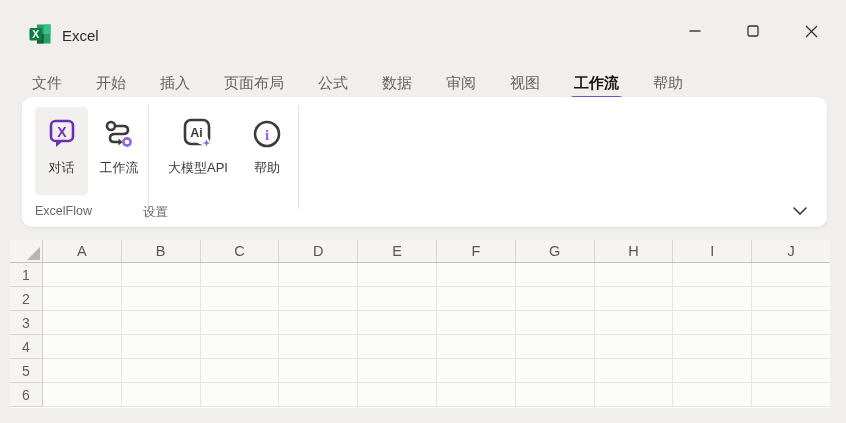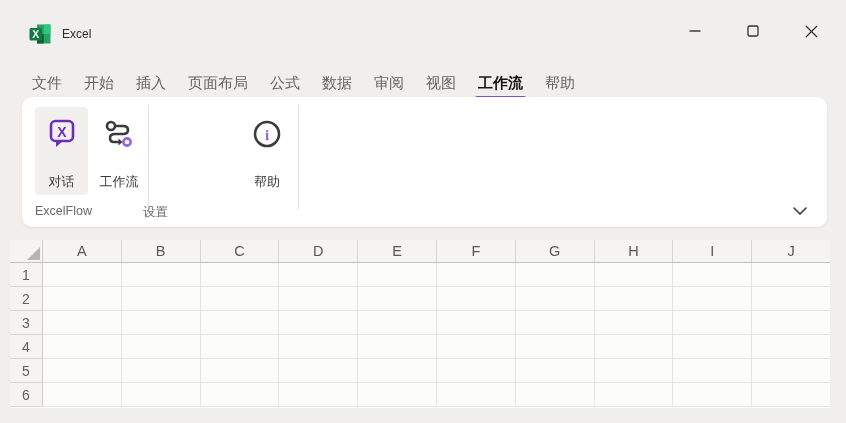--- a/index.html
+++ b/index.html
@@ -5,35 +5,35 @@
   html,body{margin:0;padding:0;}
   body{
     width:846px;height:423px;position:relative;overflow:hidden;
     background:#f0efed;
     font-family:"Liberation Sans", sans-serif;
     -webkit-font-smoothing:antialiased;
   }
   
   .titlebar{position:absolute;left:0;top:0;width:846px;height:70px;}
   .app-icon{position:absolute;left:29px;top:24px;width:22px;height:20px;}
-  .app-title{position:absolute;left:62px;top:27px;font-size:12px;color:#2b2b2b;}
+  .app-title{position:absolute;left:62px;top:27px;font-size:15px;color:#2b2b2b;}
   .win-controls{position:absolute;right:6px;top:0;height:62px;display:flex;align-items:center;}
   .win-btn{width:58px;height:50px;display:flex;align-items:center;justify-content:center;cursor:default;}
   
-  .tabs{position:absolute;left:32px;top:70px;height:27px;display:flex;gap:22px;align-items:center;font-size:15px;color:#646464;text-align:center;}
+  .tabs{position:absolute;left:32px;top:70px;height:27px;display:flex;gap:34px;align-items:center;font-size:15px;color:#646464;text-align:center;}
   .tab{position:relative;white-space:nowrap;}
   .tab.active{color:#141414;font-weight:bold;}
   .tab-underline{position:absolute;left:-3px;right:-3px;bottom:-7px;height:4px;border-radius:2px;background:#7A52C9;}
   
   .ribbon{position:absolute;left:22px;top:97px;width:805px;height:130px;background:#ffffff;
           border-radius:10px;box-shadow:0 1px 3px rgba(0,0,0,0.07);}
   .rbtn{position:absolute;top:10px;height:88px;display:flex;flex-direction:column;align-items:center;border-radius:4px;}
   .rbtn.pressed{background:#f2f0ef;}
   .ricon{height:46px;display:flex;align-items:center;justify-content:center;margin-top:4px;}
-  .rlabel{font-size:13px;color:#3a3a3a;margin-top:16px;white-space:nowrap;}
+  .rlabel{font-size:13px;color:#3a3a3a;margin-top:2px;white-space:nowrap;}
   .rsep{position:absolute;top:8px;height:104px;width:1px;background:#e3e1df;}
   .grouplabel{position:absolute;top:107px;font-size:12.5px;color:#6a6866;text-align:left;}
   .collapse-btn{position:absolute;right:14px;bottom:8px;width:26px;height:18px;display:flex;align-items:center;justify-content:center;}
   
   .sheet{position:absolute;left:10px;top:240px;width:820px;height:168px;background:#fdfdfc;}
   .colhead-row{display:flex;height:23px;background:#f6f4f3;border-bottom:1px solid #c3c1c0;box-sizing:border-box;}
   .corner{width:33px;flex:none;position:relative;background:#f6f4f3;border-right:1px solid #cfcdcb;box-sizing:border-box;}
   .corner-tri{position:absolute;right:2px;bottom:2px;width:0;height:0;
               border-left:13px solid transparent;border-bottom:13px solid #b7b5b3;}
   .colhead{flex:1;text-align:center;line-height:22px;font-size:14.5px;color:#585858;border-right:1px solid #d8d6d4;box-sizing:border-box;}
@@ -114,20 +114,30 @@
         <path d="M12.5 8 H 20 Q 25 8 25 12 Q 25 16 20 16 H 12 Q 7 16 7 20 Q 7 24 11 24 H 17" fill="none" stroke="#3B3B3B" stroke-width="2.6" stroke-linecap="round"></path>
         <path d="M15.5 20.5 L 19.5 24 L 15.5 27.5 Z" fill="#3B3B3B"></path>
         <circle cx="24" cy="24" r="3.6" fill="none" stroke="#9263E8" stroke-width="2.6"></circle>
       </svg>
     </span>
     <span class="rlabel">工作流</span>
   </div>
 
   <div class="rsep" style="left:126px;"></div>
 
+  <div class="rbtn" style="left:138px;width:76px;">
+    <span class="ricon">
+      <svg width="34" height="34" viewBox="0 0 34 34">
+        <rect x="4" y="3" width="24" height="24" rx="6" fill="none" stroke="#3B3B3B" stroke-width="2.6"></rect>
+        <text x="15.5" y="20" font-size="12.5" font-weight="bold" fill="#3B3B3B" text-anchor="middle" font-family="Liberation Sans, sans-serif">Ai</text>
+        <path d="M25.5 19.5 L 27.3 24.2 L 32 26 L 27.3 27.8 L 25.5 32.5 L 23.7 27.8 L 19 26 L 23.7 24.2 Z" fill="#9263E8" stroke="#ffffff" stroke-width="2"></path>
+      </svg>
+    </span>
+    <span class="rlabel">大模型API</span>
+  </div>
 
   <div class="rbtn" style="left:220px;width:50px;">
     <span class="ricon">
       <svg width="32" height="32" viewBox="0 0 32 32">
         <circle cx="16" cy="16" r="12" fill="none" stroke="#3B3B3B" stroke-width="2.6"></circle>
         <text x="16" y="22" font-size="15" font-weight="bold" fill="#9263E8" text-anchor="middle" font-family="Liberation Serif, serif">i</text>
       </svg>
     </span>
     <span class="rlabel">帮助</span>
   </div>

